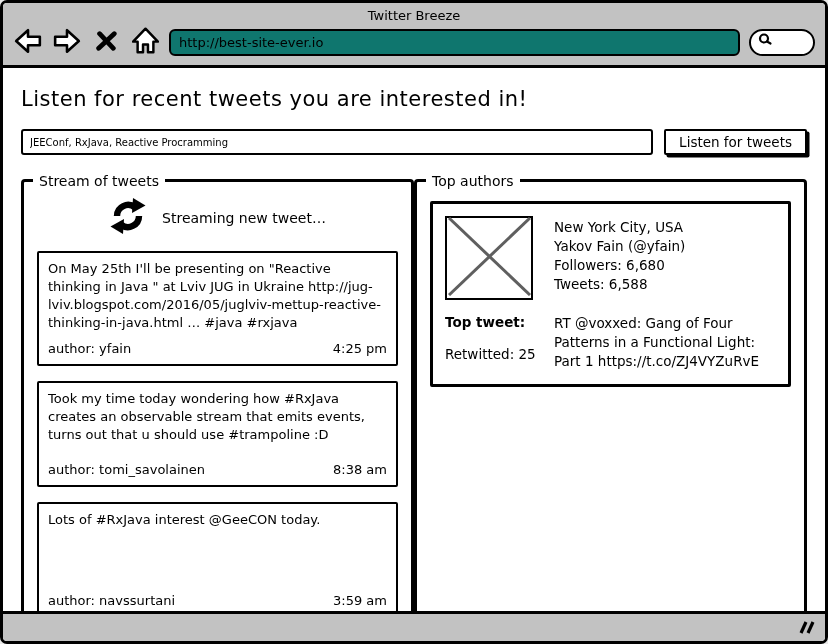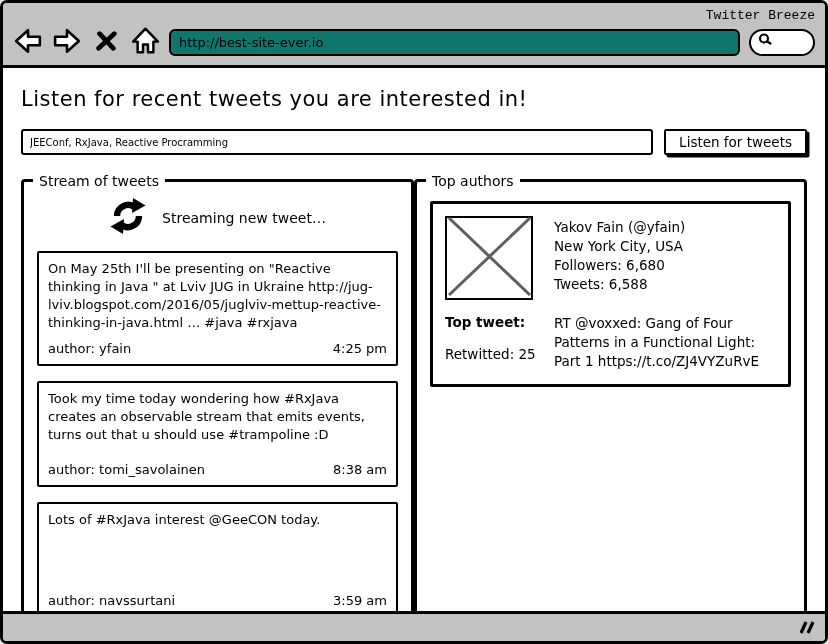--- a/index.html
+++ b/index.html
@@ -19,24 +19,23 @@
     position: relative;
   }
   
   .chrome {
     background: #c2c2c2;
     border-bottom: 3px solid #000;
     padding: 5px 10px 9px 10px;
     flex: 0 0 auto;
   }
   .window-title {
-    text-align: right;
+    text-align: center;
     font-size: 13px;
     margin-bottom: 5px;
-    font-family: Liberation Mono, monospace;
   }
   .toolbar { display: flex; align-items: center; gap: 9px; }
   .navbtn {
     background: transparent; border: none; cursor: pointer;
     width: 30px; height: 28px; display: flex; align-items: center; justify-content: center;
     padding: 0;
   }
   .url-field {
     flex: 1;
     height: 27px;
@@ -281,22 +280,22 @@
         <article class="author-card">
           <div class="avatar-box">
             <span>
               <svg width="83" height="79" viewBox="0 0 83 79">
                   <line x1="1" y1="1" x2="82" y2="78" stroke="#5f5f5f" stroke-width="3"></line>
                   <line x1="82" y1="1" x2="1" y2="78" stroke="#5f5f5f" stroke-width="3"></line>
                 </svg>
             </span>
           </div>
           <div class="author-info">
+            <div>New York City, USA</div>
             <div>Yakov Fain (@yfain)</div>
-            <div>New York City, USA</div>
             <div>Followers: 6,680</div>
             <div>Tweets: 6,588</div>
           </div>
           <div class="toptweet-left">
             <div class="toptweet-label">Top tweet:</div>
             <div class="retweets-line">Retwitted: 25</div>
           </div>
           <div class="toptweet-text">RT @voxxed: Gang of Four Patterns in a Functional Light: Part 1 https://t.co/ZJ4VYZuRvE</div>
         </article>
       </section>

